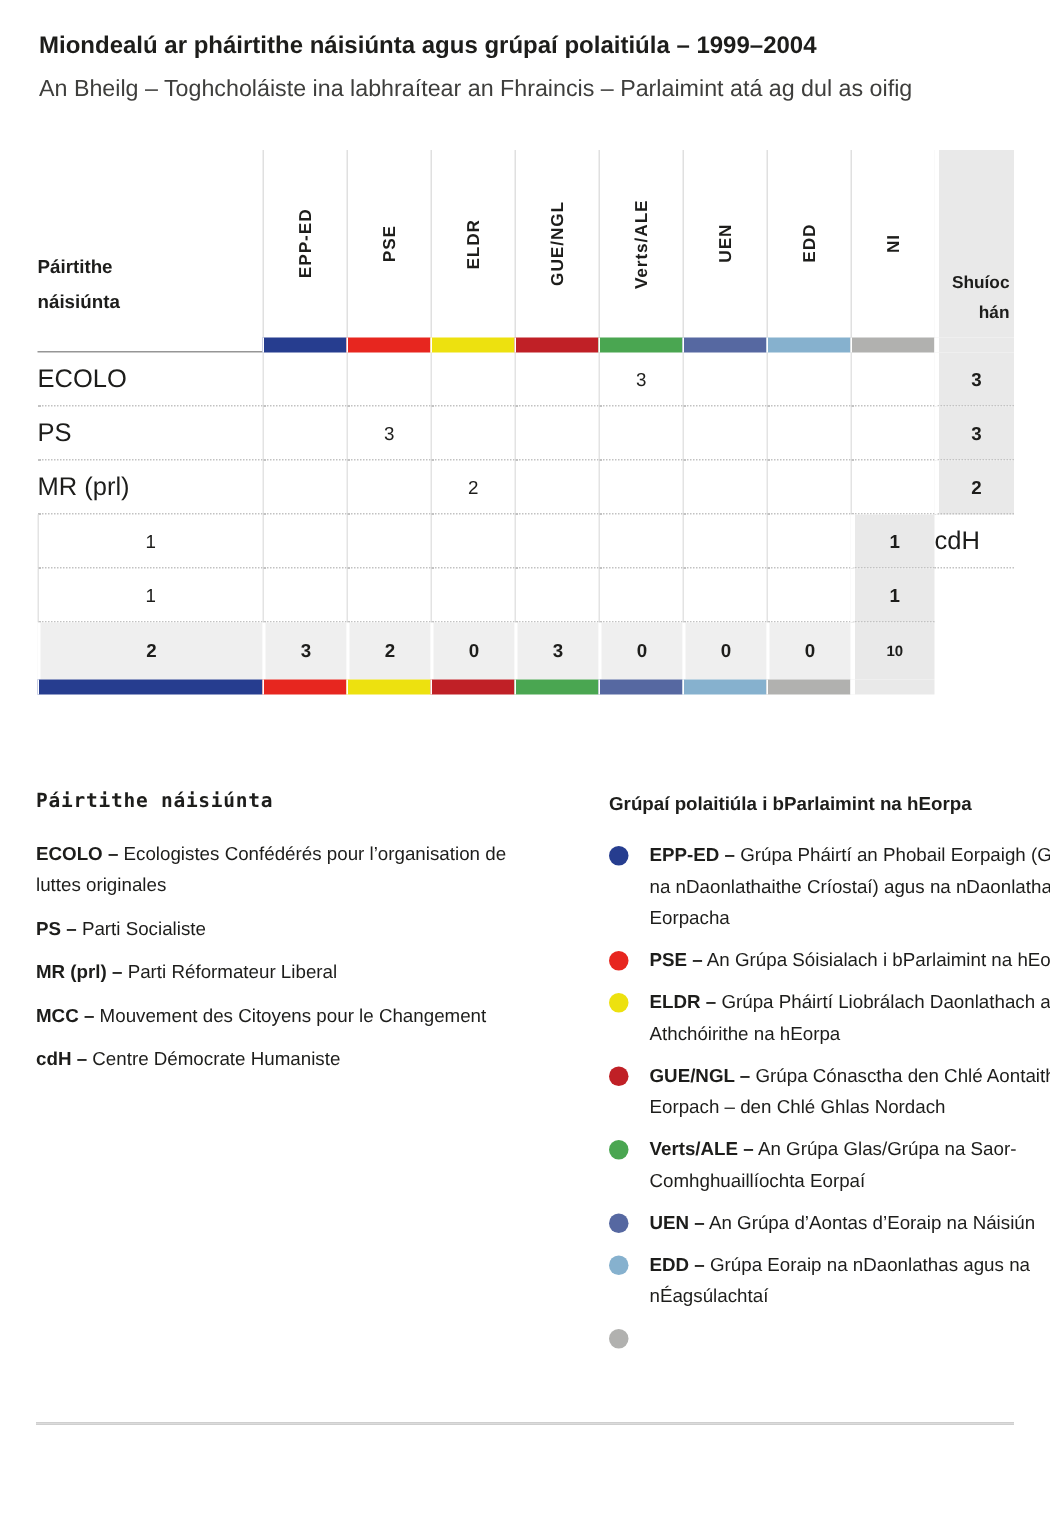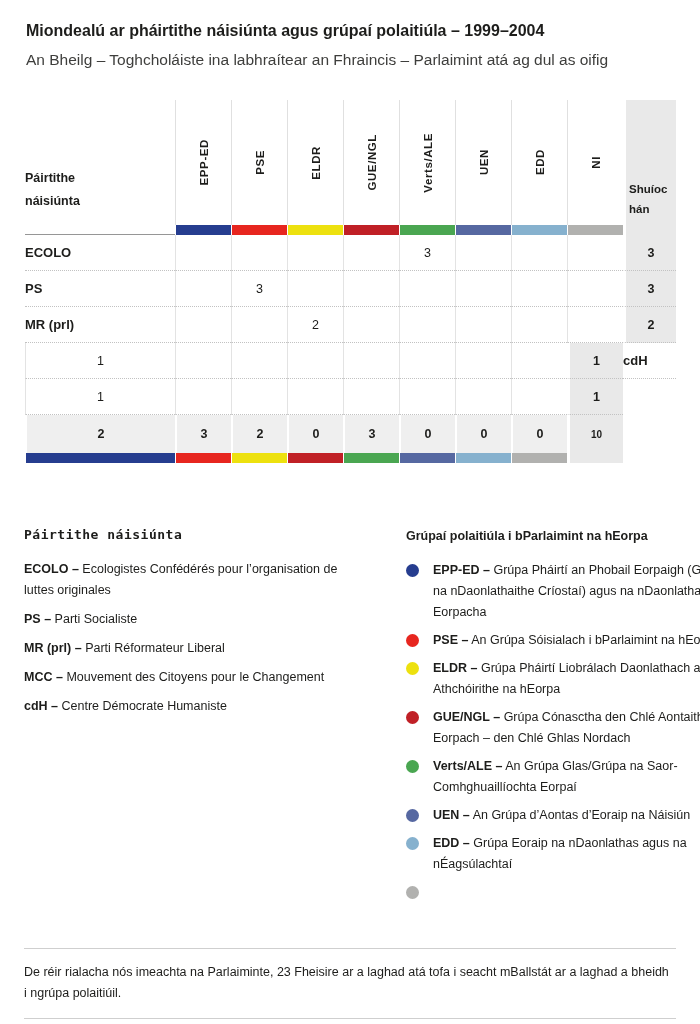--- a/index.html
+++ b/index.html
@@ -10,25 +10,25 @@
 
   
   .tbl{display:grid;grid-template-columns:150px repeat(8,56px) 53px;
        grid-template-rows:125px 10px repeat(5,36px) 38px 10px;width:651px;margin:30px 0 0 1px;}
   .c{box-sizing:border-box;min-width:0;}
   .corner{display:flex;align-items:flex-end;padding-bottom:12px;}
   .corner span{font-size:12.5px;font-weight:700;line-height:23px;width:80px;}
   .vh{display:flex;align-items:center;justify-content:center;border-left:1px solid #e0e0e0;}
   .vh span{writing-mode:vertical-rl;transform:rotate(180deg);font-size:11.5px;font-weight:700;letter-spacing:.6px;}
   .shead{display:flex;align-items:flex-end;justify-content:center;background:#e9e9e9;border-left:3px solid #fff;padding-bottom:6px;}
-  .shead span{font-size:11.5px;font-weight:700;line-height:20px;text-align:left;word-break:break-all;padding:0 3px;}
+  .shead span{font-size:11.5px;font-weight:700;line-height:20px;text-align:right;word-break:break-all;padding:0 3px;}
   .bar{border-left:1px solid #fff;}
   .barlbl{border-bottom:1px solid #969696;}
   .sfill{background:#e9e9e9;border-left:3px solid #fff;}
-  .pcell{display:flex;align-items:center;font-size:13px;font-weight:700;border-bottom:1px dotted #c2c2c2;}
+  .pcell{display:flex;align-items:center;font-size:17px;font-weight:400;border-bottom:1px dotted #c2c2c2;}
   .vcell{display:flex;align-items:center;justify-content:center;font-size:12.5px;
          border-left:1px solid #e3e3e3;border-bottom:1px dotted #c2c2c2;}
   .scell{display:flex;align-items:center;justify-content:center;font-size:12.5px;font-weight:700;
          background:#e9e9e9;border-left:3px solid #fff;border-bottom:1px dotted #c2c2c2;}
   .tlbl{}
   .tcell{display:flex;align-items:center;justify-content:center;font-size:12.5px;font-weight:700;
          background:#efefef;border-left:2px solid #fff;}
   .tseat{display:flex;align-items:center;justify-content:center;font-size:10px;font-weight:700;
          background:#e9e9e9;border-left:3px solid #fff;}
 
@@ -217,16 +217,15 @@
           <span class="dot" style="background: rgb(134, 177, 206);"></span>
           <p><b class="abbr">EDD –</b> <span>Grúpa Eoraip na nDaonlathas agus na nÉagsúlachtaí</span></p>
         </div>
       <div class="gitem">
           <span class="dot" style="background: rgb(177, 177, 175);"></span>
         </div>
     </div>
   </div>
 
   <div class="rule"></div>
-  <p class="note">De réir rialacha nós imeachta na Parlaiminte, 23 Fheisire ar a laghad atá tofa i seacht mBallstát ar a laghad a bheidh i ngrúpa polaitiúil.</p>
   <div class="rule2"></div>
 
 </div>
 
 </body></html>

